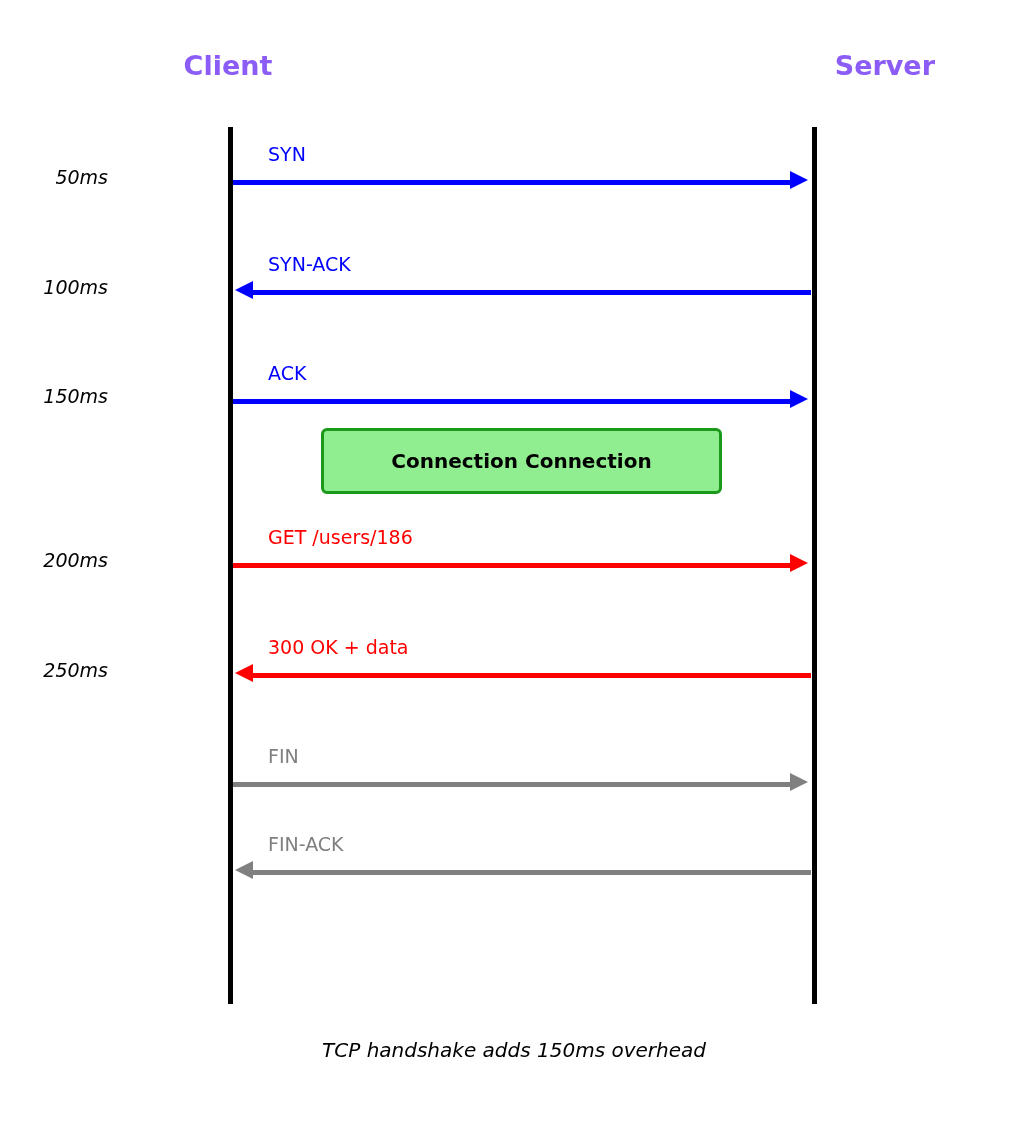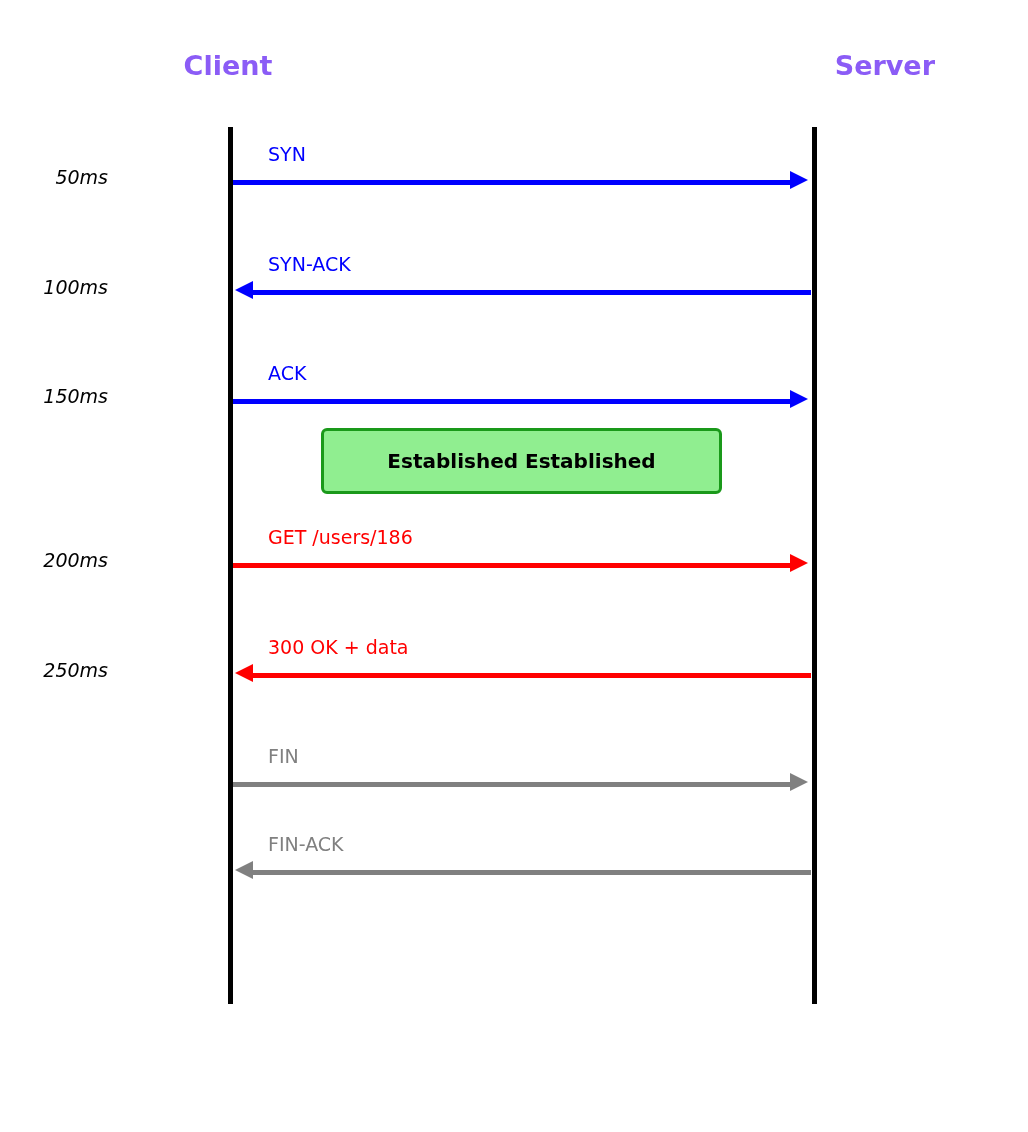--- a/index.html
+++ b/index.html
@@ -150,21 +150,21 @@
   </div>
 
   <div class="msg m2 dir-right phase-handshake">
     <div class="msg-time">150ms</div>
     <div class="msg-label">ACK</div>
     <div class="msg-line"></div>
     <div class="msg-head"></div>
   </div>
 
   <div class="conn-box">
-    <span>Established Established</span>
+    <span>Connection Connection</span>
   </div>
 
   <div class="msg m3 dir-right phase-request">
     <div class="msg-time">200ms</div>
     <div class="msg-label">GET /users/186</div>
     <div class="msg-line"></div>
     <div class="msg-head"></div>
   </div>
 
   <div class="msg m4 dir-left phase-request">
@@ -181,14 +181,15 @@
     <div class="msg-head"></div>
   </div>
 
   <div class="msg m6 dir-left phase-teardown">
     <div class="msg-time"></div>
     <div class="msg-label">FIN-ACK</div>
     <div class="msg-line"></div>
     <div class="msg-head"></div>
   </div>
 
+  <div class="caption">TCP handshake adds 150ms overhead</div>
 
 </div>
 
 </body></html>

